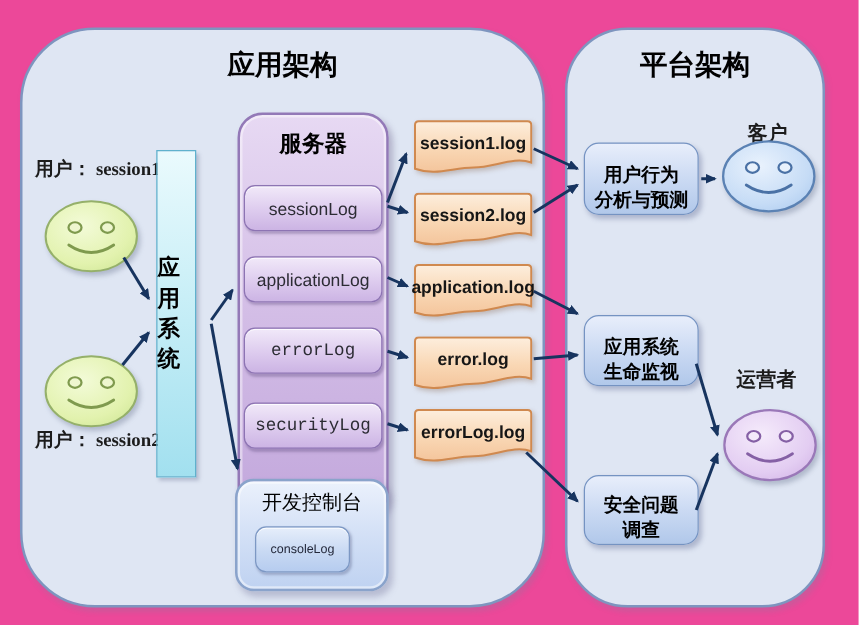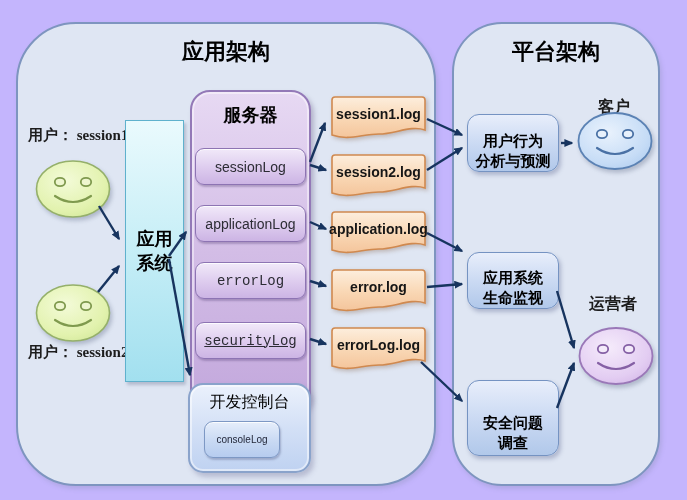--- a/index.html
+++ b/index.html
@@ -1,37 +1,37 @@
 <!DOCTYPE html>
 <html><head>
 <meta charset="utf-8">
 <style>
   html,body{margin:0;padding:0;background:#ffffff;}
   body{font-family:"Liberation Sans","DejaVu Sans",sans-serif;}
-  .canvas{position:relative;width:687px;height:500px;background:#c4b5fd;overflow:hidden;}
+  .canvas{position:relative;width:687px;height:500px;background:#ec4899;overflow:hidden;}
 
   
   .panel{position:absolute;background:#dfe6f3;border:2px solid #7e95bf;box-sizing:border-box;
          box-shadow:2px 3px 4px rgba(120,130,160,.25);}
   .panel.app{left:16px;top:22px;width:420px;height:464px;border-radius:60px;}
   .panel.platform{left:452px;top:22px;width:208px;height:464px;border-radius:50px;}
   .panel-title{position:absolute;width:100%;top:13px;text-align:center;
                font-family:"Liberation Serif","DejaVu Serif",serif;
                font-weight:bold;font-size:22px;color:#000;}
 
   
   .face{position:absolute;width:78px;height:62px;filter:drop-shadow(2px 3px 2px rgba(90,100,130,.35));}
 
   
   .side-label{position:absolute;font-weight:bold;font-size:15px;color:#1c1c1c;
               font-family:"Liberation Serif","DejaVu Serif",serif;white-space:nowrap;}
   .side-label.small{font-size:16px;}
 
   
-  .cyan-rect{position:absolute;left:125px;top:120px;width:59px;height:262px;box-sizing:border-box;
+  .cyan-rect{position:absolute;left:125px;top:120px;width:32px;height:262px;box-sizing:border-box;
              background:linear-gradient(180deg,#eafafd 0%,#c9eff7 45%,#a2e0ef 100%);
              border:1px solid #5fb1cd;box-shadow:2px 3px 3px rgba(100,110,140,.35);
              display:flex;flex-direction:column;align-items:center;justify-content:center;
              font-family:"Liberation Serif","DejaVu Serif",serif;
              font-weight:bold;font-size:18px;color:#000;line-height:1.35;}
 
   
   .server{position:absolute;left:190px;top:90px;width:121px;height:324px;box-sizing:border-box;
           border-radius:20px;background:linear-gradient(180deg,#e7d9f3 0%,#d3bde6 50%,#c2a7dc 100%);
           border:2px solid #9379b7;box-shadow:3px 4px 5px rgba(110,100,140,.4),inset 0 0 0 2px rgba(255,255,255,.45);}
@@ -133,21 +133,21 @@
   <div class="cyan-rect">
     <span>应用</span>
     <span>系统</span>
   </div>
 
   <div class="server">
     <div class="server-title">服务器</div>
     <div class="pill" style="top:56px;">sessionLog</div>
     <div class="pill" style="top:113px;">applicationLog</div>
     <div class="pill mono" style="top:170px;">errorLog</div>
-    <div class="pill mono" style="top:230px;text-decoration:underline;">securityLog</div>
+    <div class="pill mono" style="top:230px;">securityLog</div>
   </div>
 
   <div class="console">
     <div class="console-title">开发控制台</div>
     <div class="console-item">consoleLog</div>
   </div>
 
   <div class="doc" style="top:96px;">
     <svg width="95" height="46" viewBox="0 0 95 46">
       <path d="M4,1 L91,1 Q94,1 94,4 L94,34 C80,29 64,38 48,38 C31,38 18,45 1,39 L1,4 Q1,1 4,1 Z" fill="url(#docGrad)" stroke="#d0894f" stroke-width="1.6"></path>
@@ -204,21 +204,21 @@
   </div>
 
   <div class="svc" style="top:114px;height:58px;">
     <span>用户行为</span>
     <span>分析与预测</span>
   </div>
   <div class="svc" style="top:252px;height:57px;">
     <span>应用系统</span>
     <span>生命监视</span>
   </div>
-  <div class="svc" style="top:380px;height:76px;font-family:Liberation Mono, monospace;">
+  <div class="svc" style="top:380px;height:56px;">
     <span>安全问题</span>
     <span>调查</span>
   </div>
 
   <svg class="arrows" viewBox="0 0 687 500">
     <g stroke="#17345f" stroke-width="2.4" fill="none">
       <line x1="99" y1="206" x2="119" y2="239" marker-end="url(#ah)"></line>
       <line x1="98" y1="292" x2="119" y2="266" marker-end="url(#ah)"></line>
       <line x1="169" y1="256" x2="186" y2="232" marker-end="url(#ah)"></line>
       <line x1="169" y1="259" x2="190" y2="375" marker-end="url(#ah)"></line>

